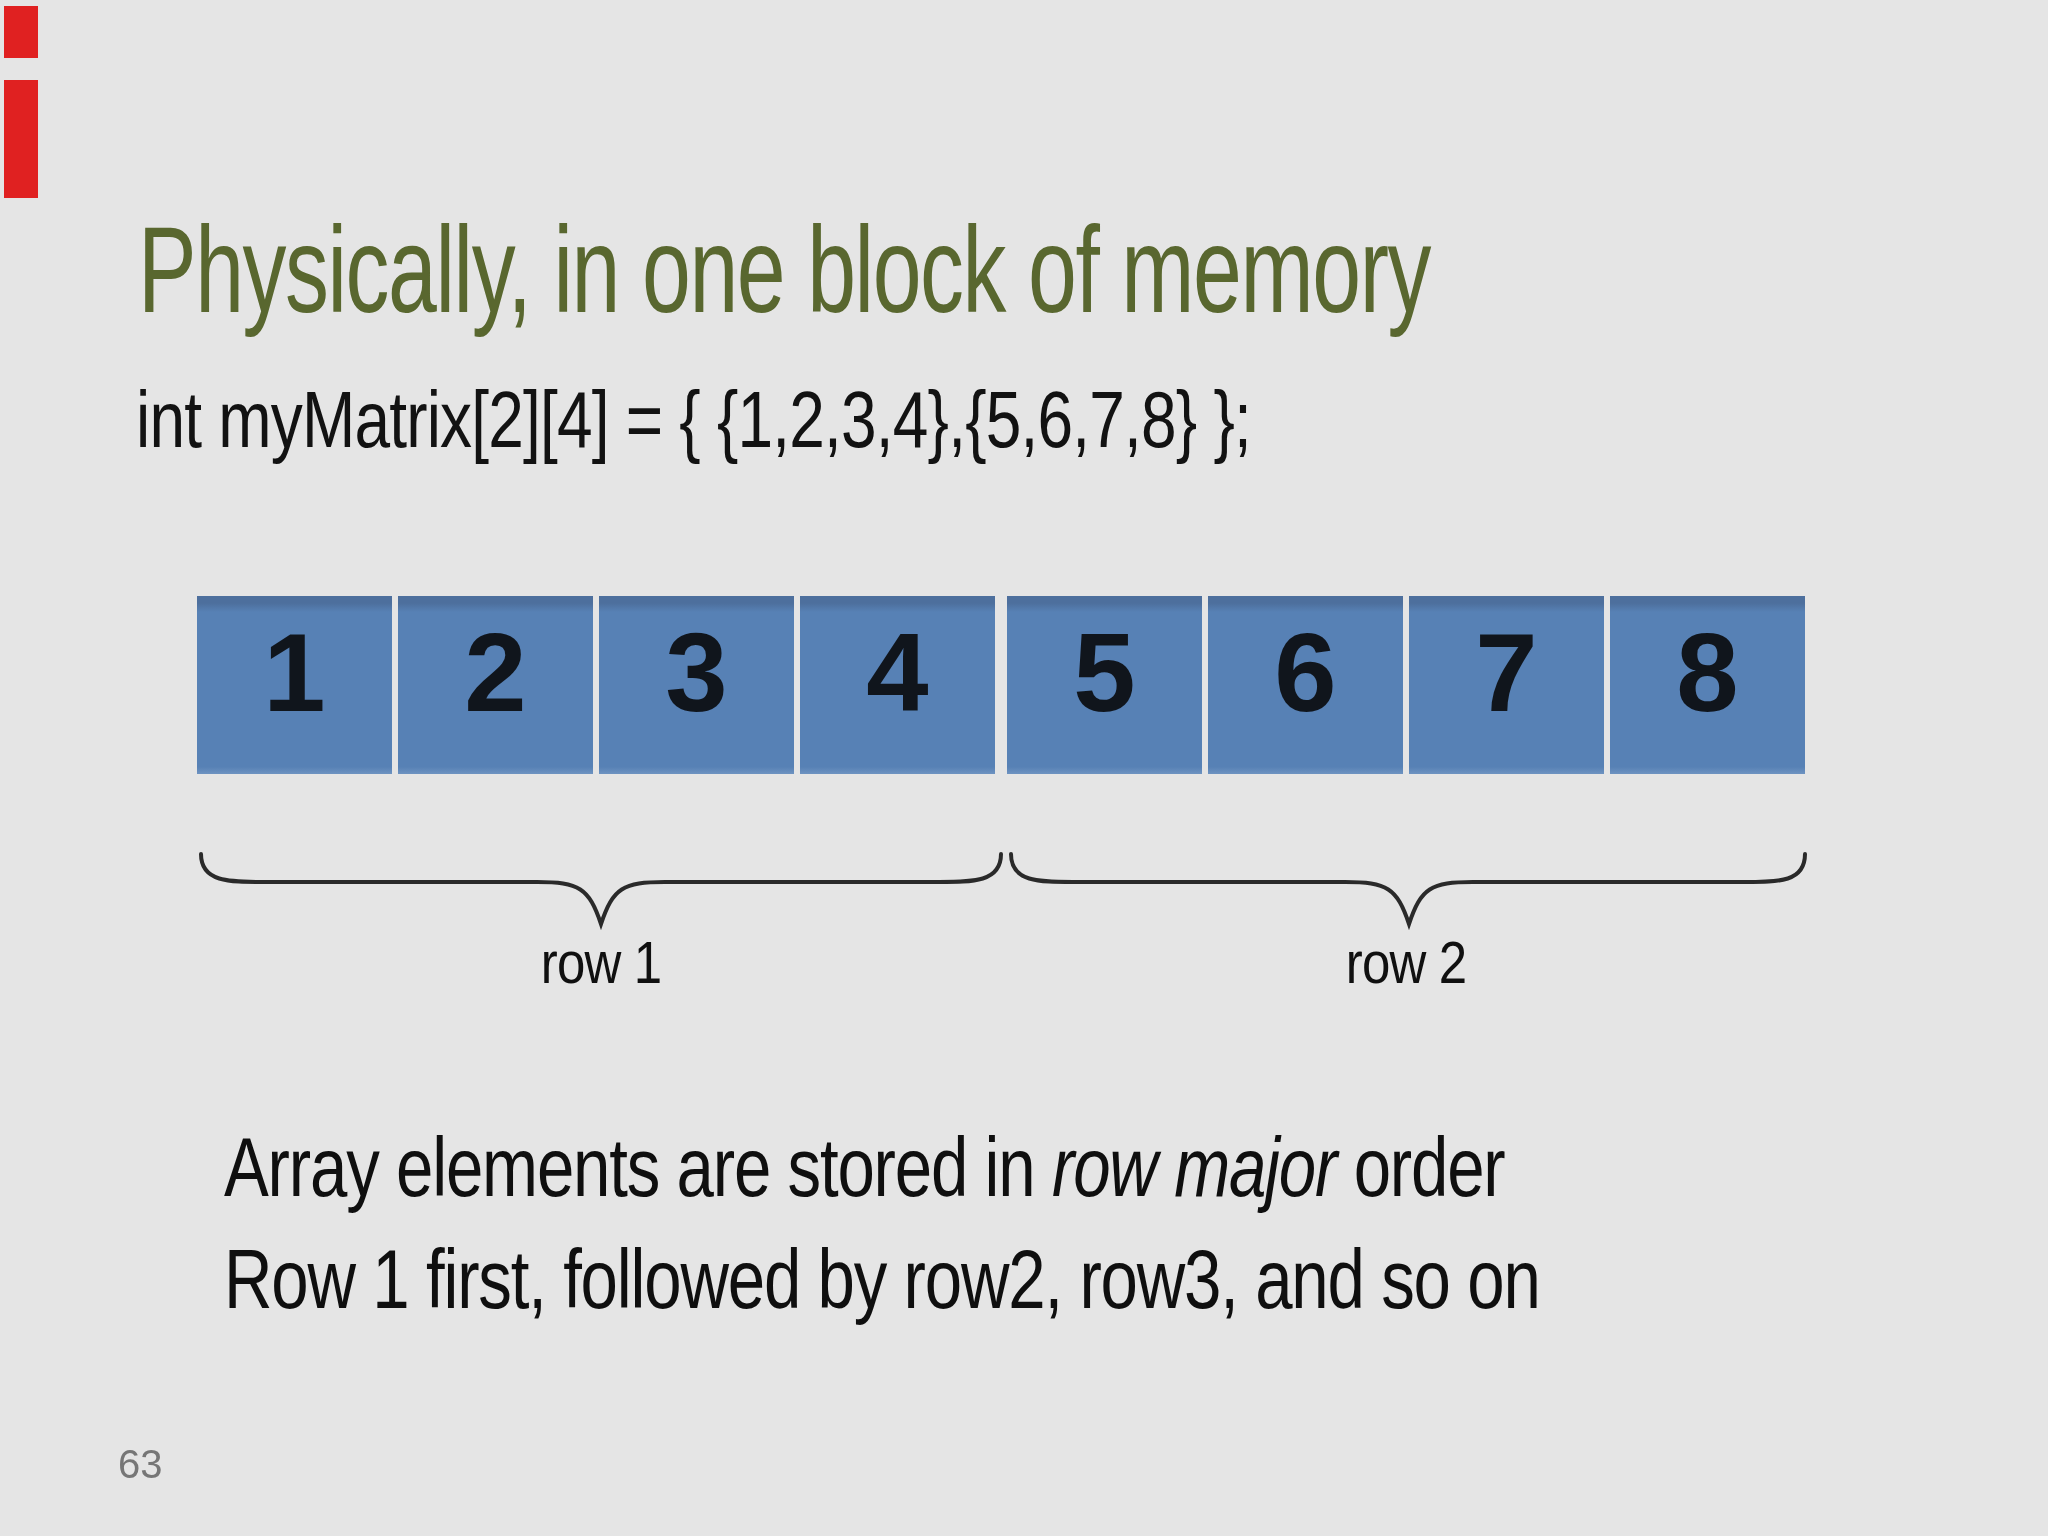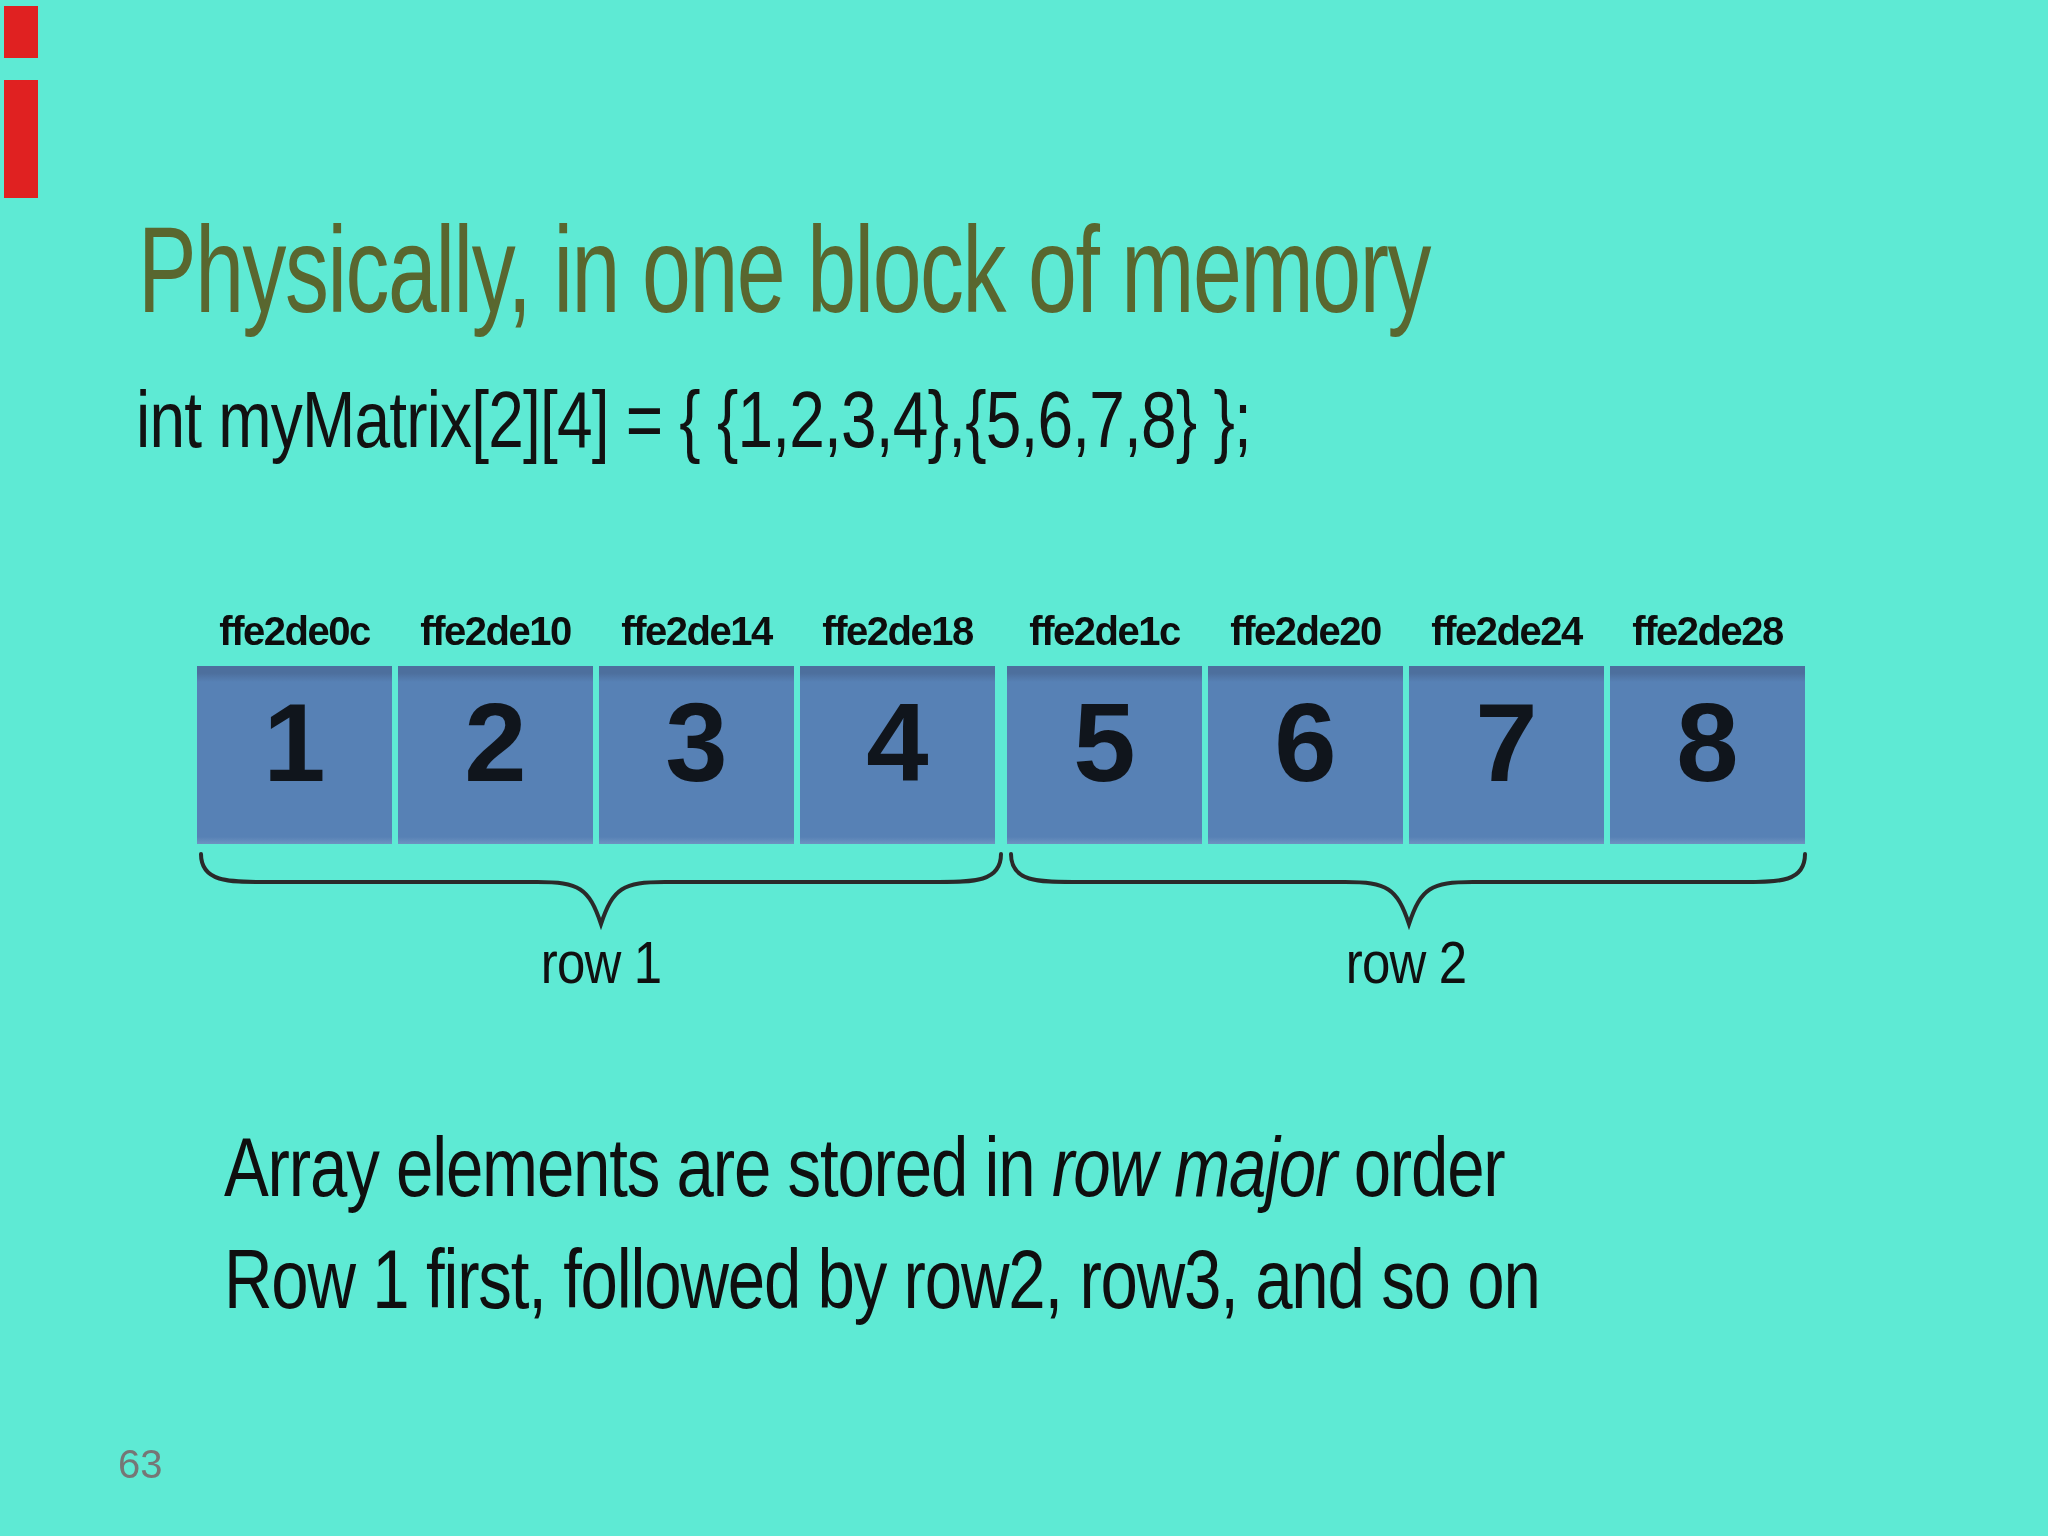--- a/index.html
+++ b/index.html
@@ -10,21 +10,21 @@
     --brace-color:#2a2a2a;
     --page-gray:#767676;
     --mark-red:#e02121;
   }
   *{margin:0;padding:0;box-sizing:border-box;}
   html,body{background:#fff;}
   body{font-family:"Liberation Sans", sans-serif;}
   .page{
     position:relative;
     width:2048px;height:1536px;
-    background:#5eead4;
+    background:#e5e5e5;
     overflow:hidden;
   }
   .red-mark{
     position:absolute;left:4px;width:34px;
     background:var(--mark-red);
   }
   .red-mark.m1{top:6px;height:52px;}
   .red-mark.m2{top:80px;height:118px;}
   .slide-title{
     position:absolute;left:138px;top:200px;
@@ -98,30 +98,20 @@
 <div class="page">
 
   <div class="red-mark m1"></div>
   <div class="red-mark m2"></div>
 
   <div class="slide-title">Physically, in one block of memory</div>
 
   <div class="code-line">int myMatrix[2][4] = { {1,2,3,4},{5,6,7,8} };</div>
 
   <div class="mem">
-    <div class="addr-row">
-      <div class="addr">ffe2de0c</div>
-      <div class="addr">ffe2de10</div>
-      <div class="addr">ffe2de14</div>
-      <div class="addr">ffe2de18</div>
-      <div class="addr after-gap">ffe2de1c</div>
-      <div class="addr">ffe2de20</div>
-      <div class="addr">ffe2de24</div>
-      <div class="addr">ffe2de28</div>
-    </div>
     <div class="cell-row">
       <div class="cell">1</div>
       <div class="cell">2</div>
       <div class="cell">3</div>
       <div class="cell">4</div>
       <div class="cell after-gap">5</div>
       <div class="cell">6</div>
       <div class="cell">7</div>
       <div class="cell">8</div>
     </div>

